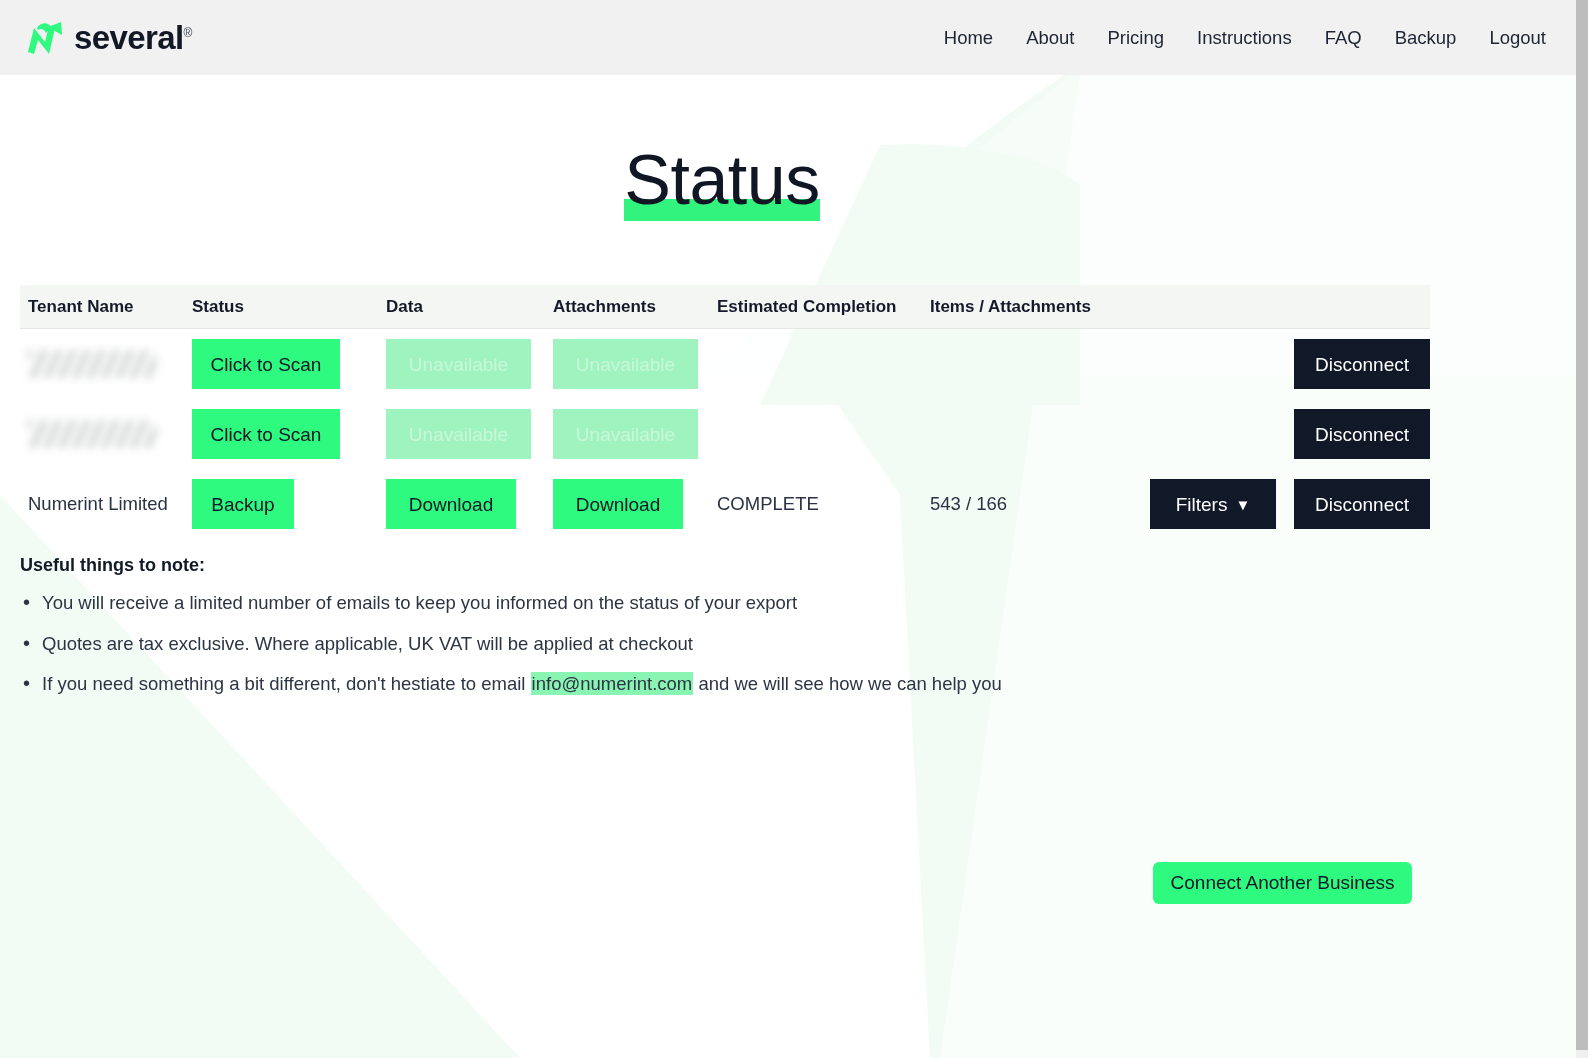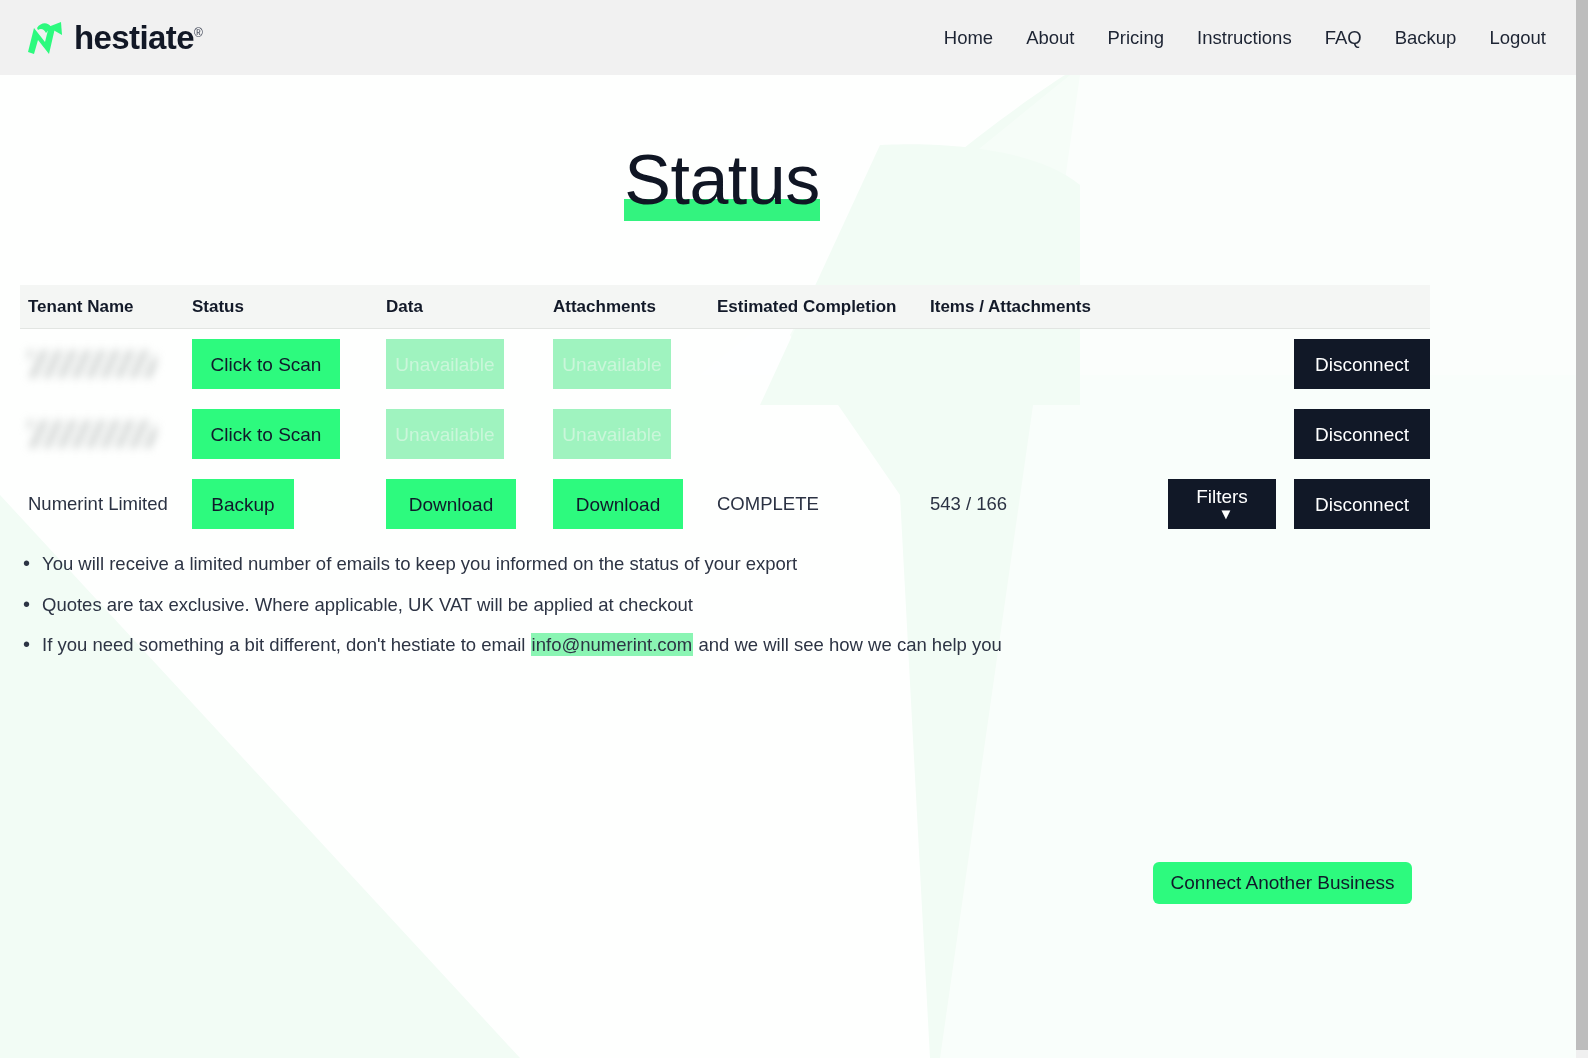--- a/index.html
+++ b/index.html
@@ -225,24 +225,24 @@
   .btn-dark {
     background: #111827;
     color: #ffffff;
     height: 50px;
     padding: 0 20px;
     font-size: 19px;
   }
   .btn-dark .caret { margin-left: 8px; font-size: 15px; }
 
   .w-scan     { width: 148px; }
-  .w-unavail  { width: 118px; }
+  .w-unavail  { width: 145px; }
   .w-backup   { width: 102px; }
   .w-download { width: 130px; }
-  .w-filters  { width: 108px; flex-direction: column; }
+  .w-filters  { width: 126px; }
   .w-disc     { width: 136px; }
 
   
   #notes {
     position: absolute;
     left: 20px;
     top: 480px;
     width: 1200px;
   }
   #notes-title {
@@ -331,21 +331,21 @@
     </svg>
   </div>
 
   <div id="header">
     <div id="logo">
       <svg id="logo-mark" viewBox="0 0 44 44" xmlns="http://www.w3.org/2000/svg">
         <path d="M4 36 L10 12 L21 26 L25 10 L31 12 L25 38 L14 24 L10 38 Z" fill="#2dfa7e"></path>
         <path d="M24 11 L37 6 L38 19 Z" fill="#2dfa7e"></path>
         <path d="M13 12 C17 6 24 6 27 11 L22 17 C20 13 17 12 14 14 Z" fill="#2dfa7e"></path>
       </svg>
-      <div id="logo-text"><span>hestiate</span><span id="logo-reg">®</span></div>
+      <div id="logo-text"><span>several</span><span id="logo-reg">®</span></div>
     </div>
 
     <nav id="nav">
       <a href="#">Home</a>
       <a href="#">About</a>
       <a href="#">Pricing</a>
       <a href="#">Instructions</a>
       <a href="#">FAQ</a>
       <a href="#">Backup</a>
       <a href="#">Logout</a>
@@ -431,20 +431,21 @@
               <span>Filters</span>
               <span class="caret">▼</span>
             </button>
           <button class="btn btn-dark w-disc">Disconnect</button>
         </div>
       </div>
 
     </div>
 
     <div id="notes">
+      <div id="notes-title">Useful things to note:</div>
       <ul>
         <li>You will receive a limited number of emails to keep you informed on the status of your export</li>
         <li>Quotes are tax exclusive. Where applicable, UK VAT will be applied at checkout</li>
         <li><span>If you need something a bit different, don't hestiate to email </span><span class="hl-green">info@numerint.com</span><span> and we will see how we can help you</span></li>
       </ul>
     </div>
 
 
     <div id="connect-wrap">
       <button id="connect-btn">Connect Another Business</button>

